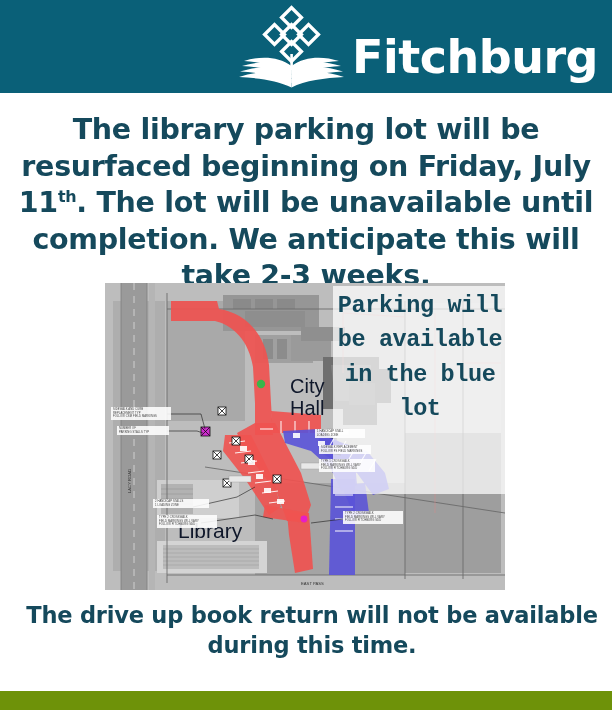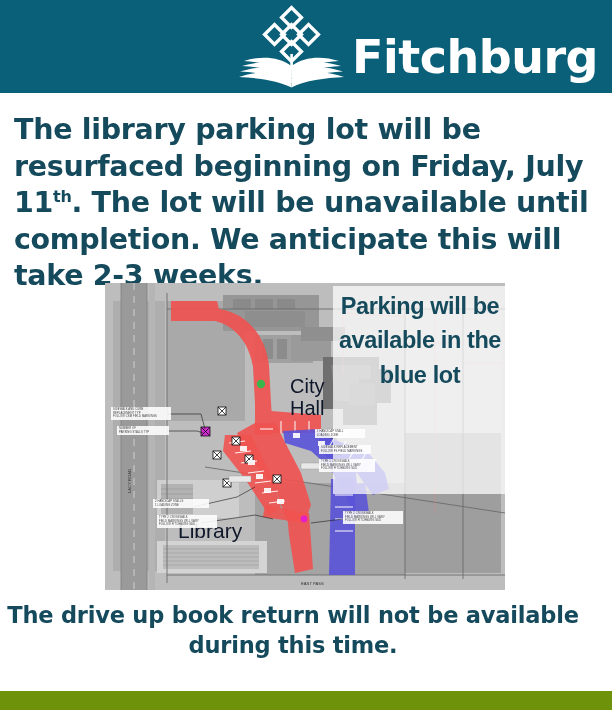--- a/index.html
+++ b/index.html
@@ -65,21 +65,21 @@
     font-family: "DejaVu Sans", sans-serif;
     line-height: 1.15;
   }
 
   
   .headline {
     position: absolute;
     left: 14px;
     top: 112px;
     width: 584px;
-    text-align: left;
+    text-align: center;
     color: #15495c;
     font-size: 28.5px;
     line-height: 1.285;
     font-weight: bold;
     font-family: "DejaVu Sans", sans-serif;
     letter-spacing: -0.3px;
   }
   .headline sup {
     font-size: 0.56em;
     vertical-align: super;
@@ -113,21 +113,21 @@
   .map-overlay-text {
     position: absolute;
     left: 230px;
     top: 6px;
     width: 170px;
     text-align: center;
     color: #15495c;
     font-size: 23.5px;
     font-weight: bold;
     line-height: 1.46;
-    font-family: Liberation Sans, sans-serif;
+    font-family: Liberation Mono, monospace;
     letter-spacing: -0.4px;
   }
   .map-label {
     position: absolute;
     color: #0f172a;
     font-weight: normal;
     font-family: "Liberation Sans", sans-serif;
     line-height: 1.12;
     white-space: pre-line;
   }
@@ -151,21 +151,21 @@
     line-height: 1.35;
     font-family: "Liberation Sans", sans-serif;
     padding: 1px 2px;
     white-space: pre-line;
     letter-spacing: 0.1px;
   }
 
   
   .footer-text {
     position: absolute;
-    left: 1px;
+    left: 20px;
     top: 601px;
     width: 584px;
     text-align: center;
     color: #15495c;
     font-size: 22.5px;
     line-height: 1.32;
     font-weight: bold;
     font-family: "DejaVu Sans", sans-serif;
     letter-spacing: -0.2px;
   }

